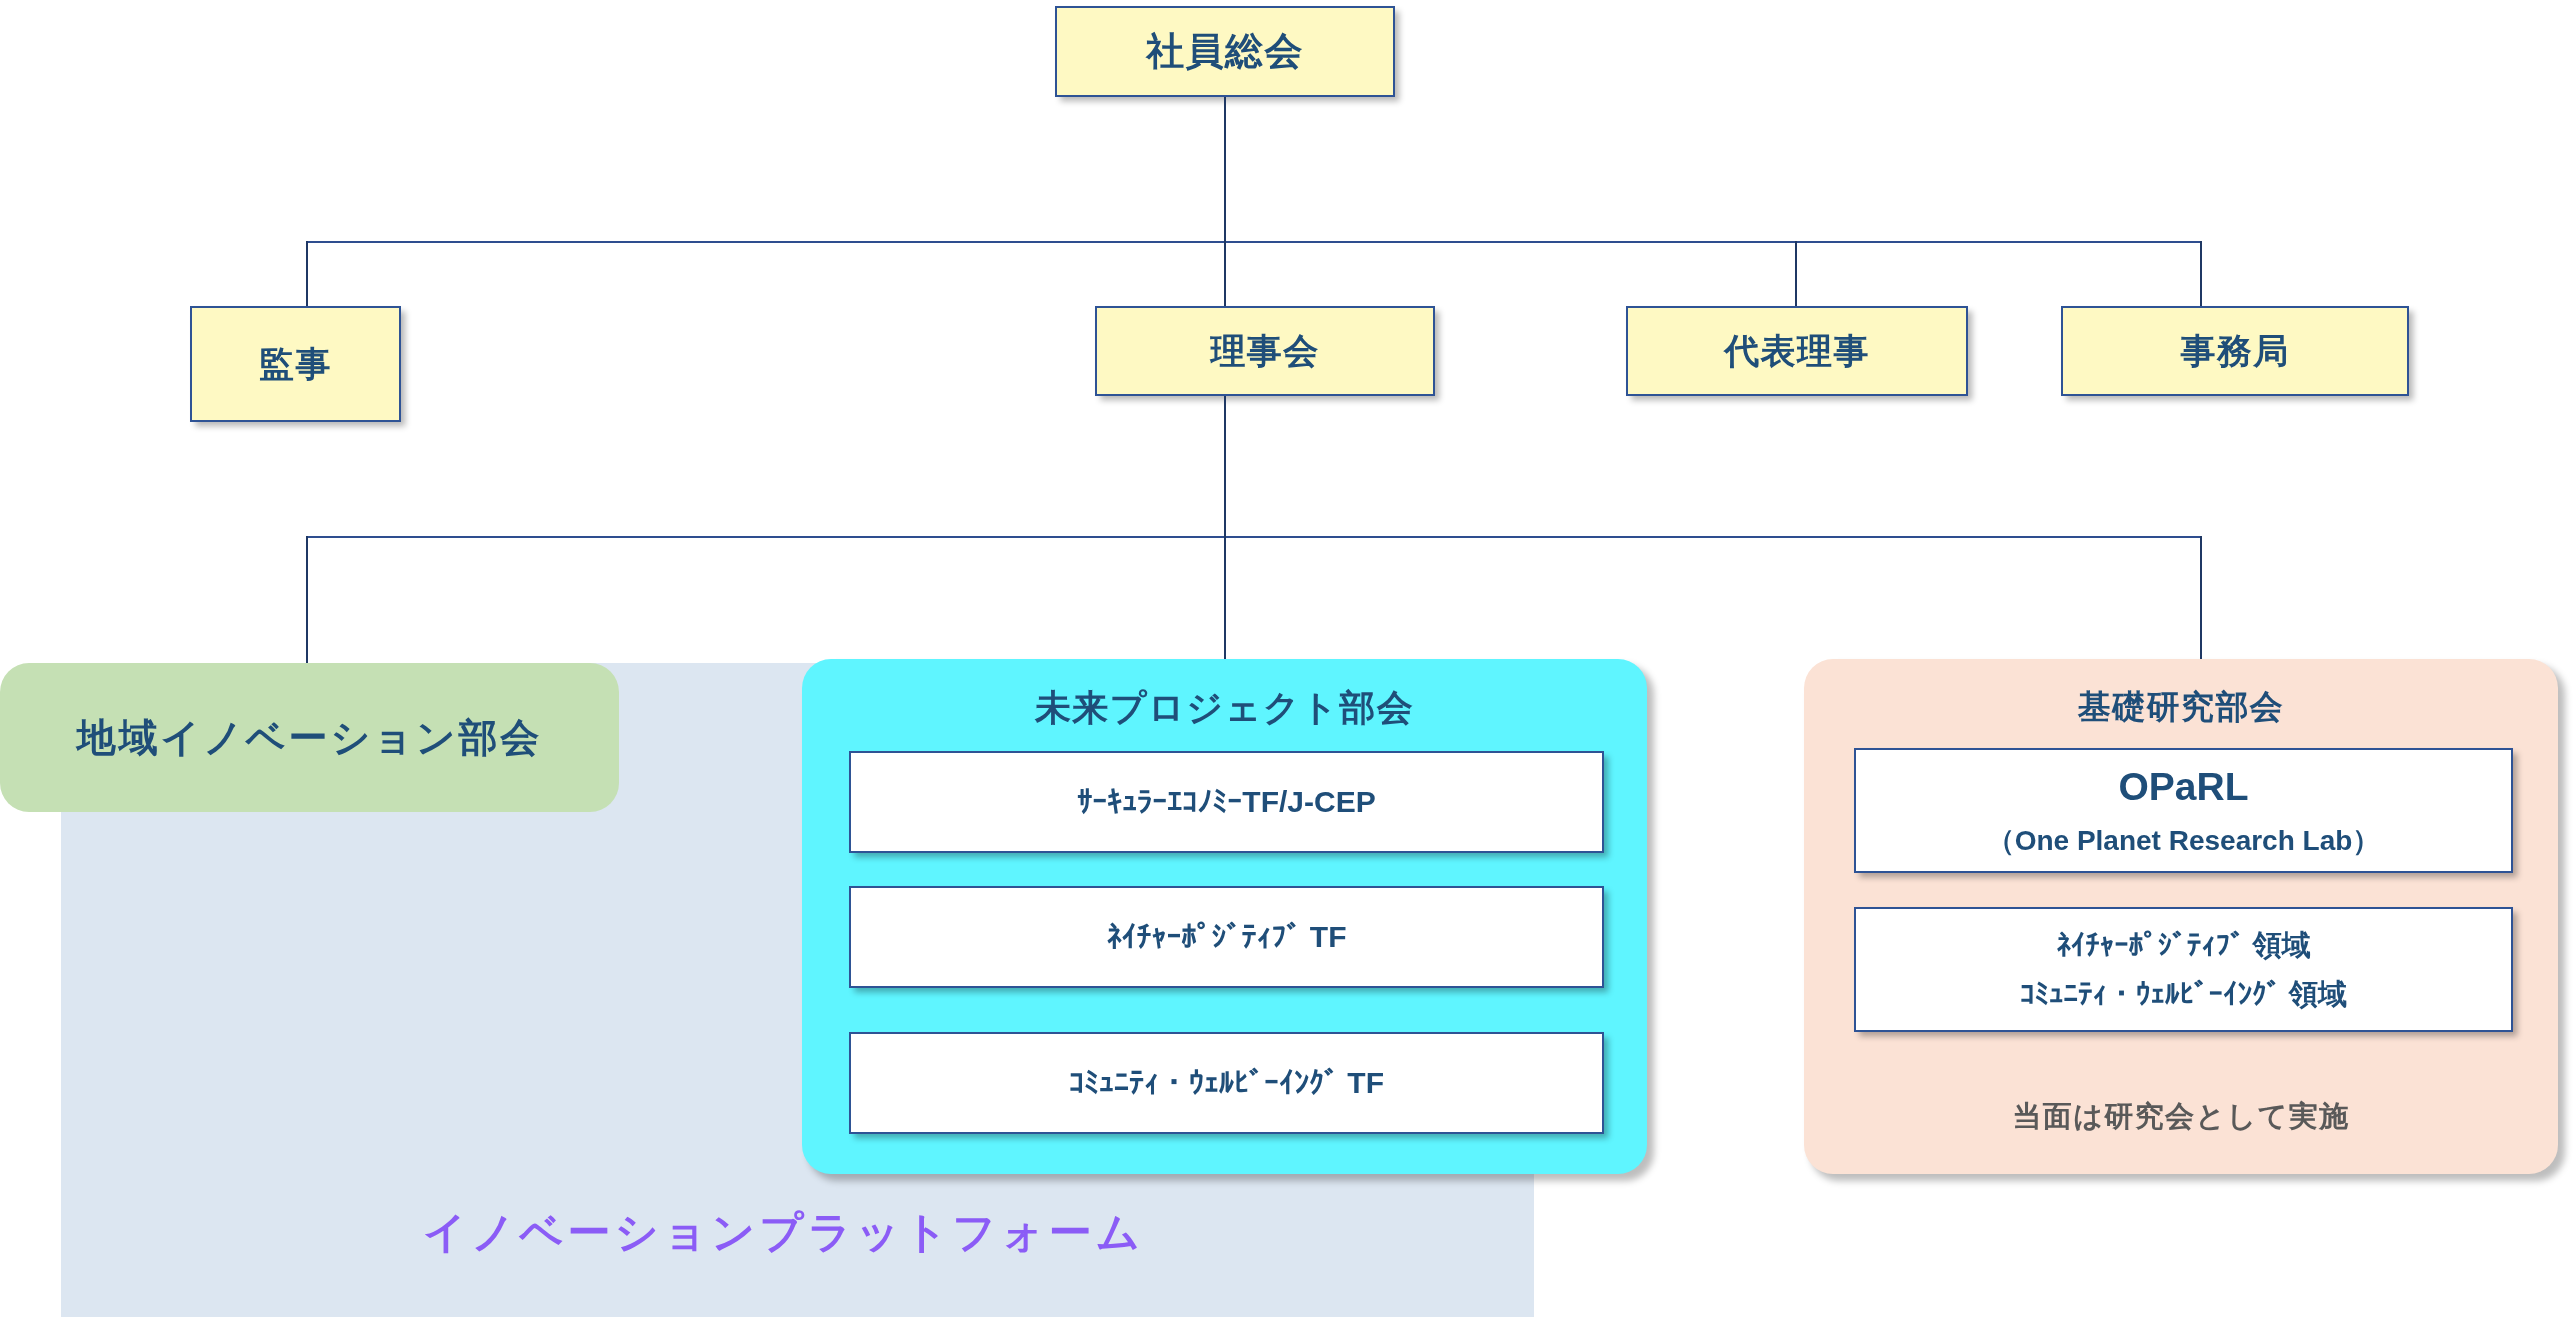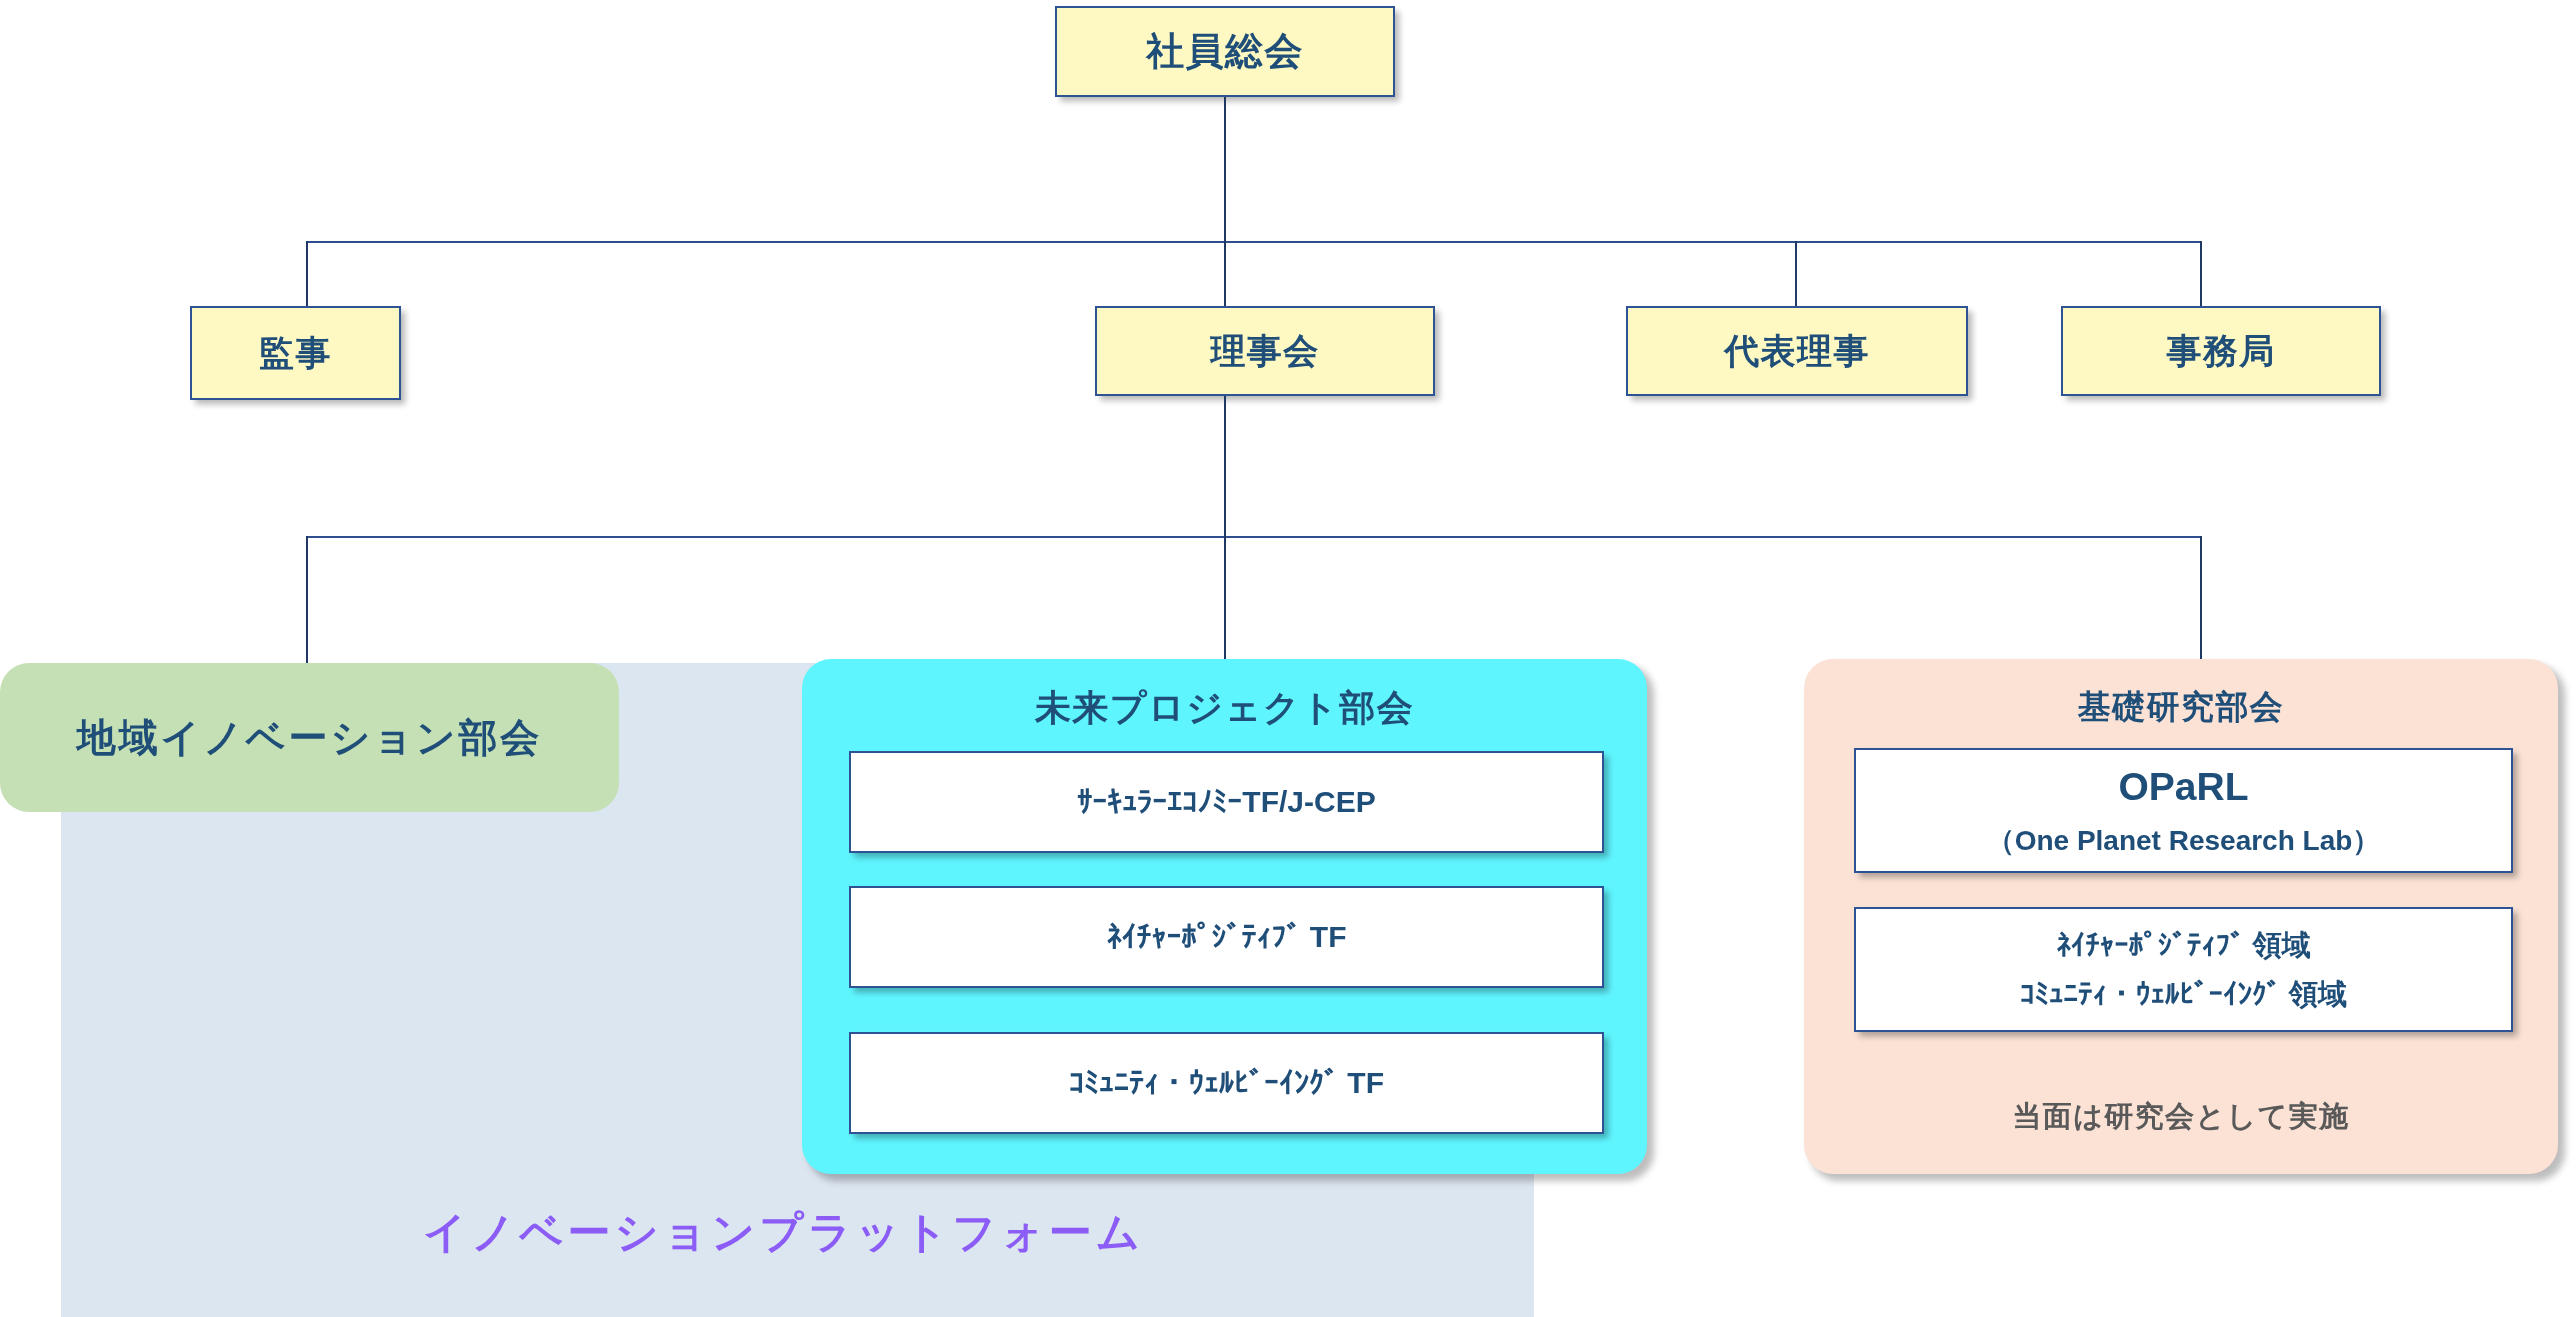--- a/index.html
+++ b/index.html
@@ -110,33 +110,33 @@
 
   <div class="vline" style="left:1224px;top:97px;width:2.1px;height:145px;"></div>
 
   <div class="hline" style="left:308px;top:241px;width:1894px;height:2.1px;"></div>
 
   <div class="vline" style="left:306px;top:241px;width:2.1px;height:65px;"></div>
   <div class="vline" style="left:1224px;top:241px;width:2.1px;height:65px;"></div>
   <div class="vline" style="left:1795px;top:241px;width:2.1px;height:65px;"></div>
   <div class="vline" style="left:2200px;top:241px;width:2.1px;height:65px;"></div>
 
-  <div class="orgbox" id="box-auditor" style="left:190px;top:306px;width:211px;height:94px;font-size:35px;">
+  <div class="orgbox" id="box-auditor" style="left:190px;top:306px;width:211px;height:116px;font-size:35px;">
     <span>監事</span>
   </div>
 
   <div class="orgbox" id="box-board" style="left:1054px;top:306px;width:340px;height:90px;font-size:35px;margin-left:41px;">
     <span>理事会</span>
   </div>
 
   <div class="orgbox" id="box-representative-director" style="left:1626px;top:306px;width:342px;height:90px;font-size:35px;">
     <span>代表理事</span>
   </div>
 
-  <div class="orgbox" id="box-secretariat" style="left:2061px;top:306px;width:320px;height:90px;font-size:35px;">
+  <div class="orgbox" id="box-secretariat" style="left:2061px;top:306px;width:348px;height:90px;font-size:35px;">
     <span>事務局</span>
   </div>
 
   <div class="vline" style="left:1224px;top:396px;width:2.1px;height:142px;"></div>
 
   <div class="hline" style="left:308px;top:536px;width:1894px;height:2.1px;"></div>
 
   <div class="vline" style="left:306px;top:536px;width:2.1px;height:128px;"></div>
   <div class="vline" style="left:1224px;top:536px;width:2.1px;height:128px;"></div>
   <div class="vline" style="left:2200px;top:536px;width:2.1px;height:128px;"></div>

